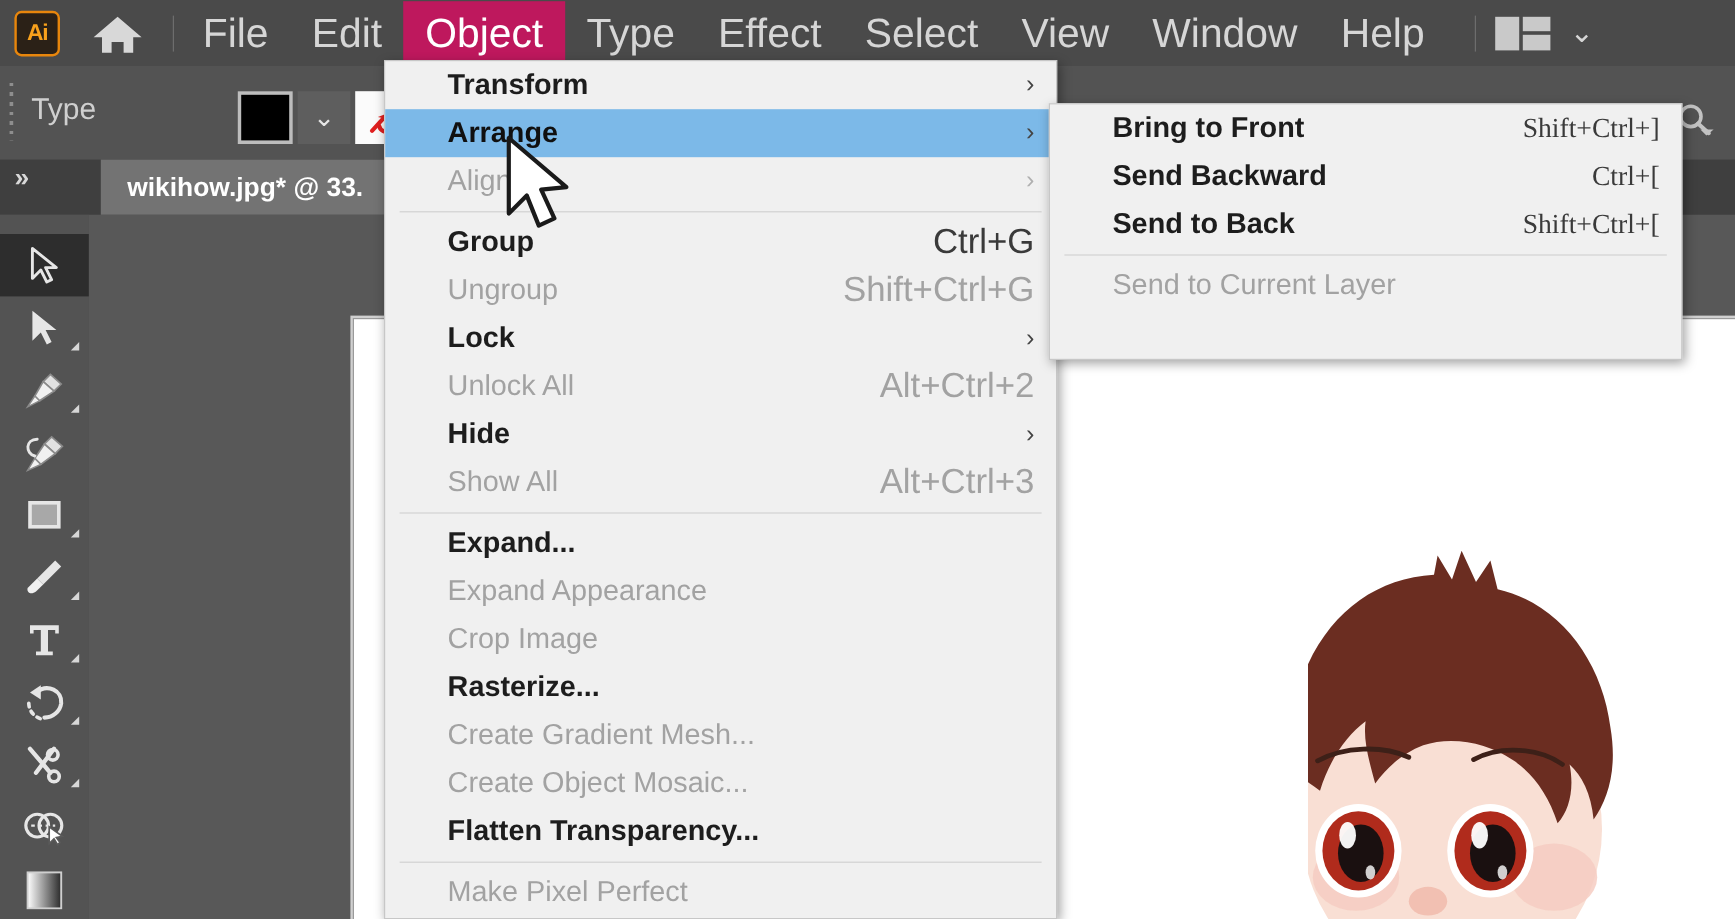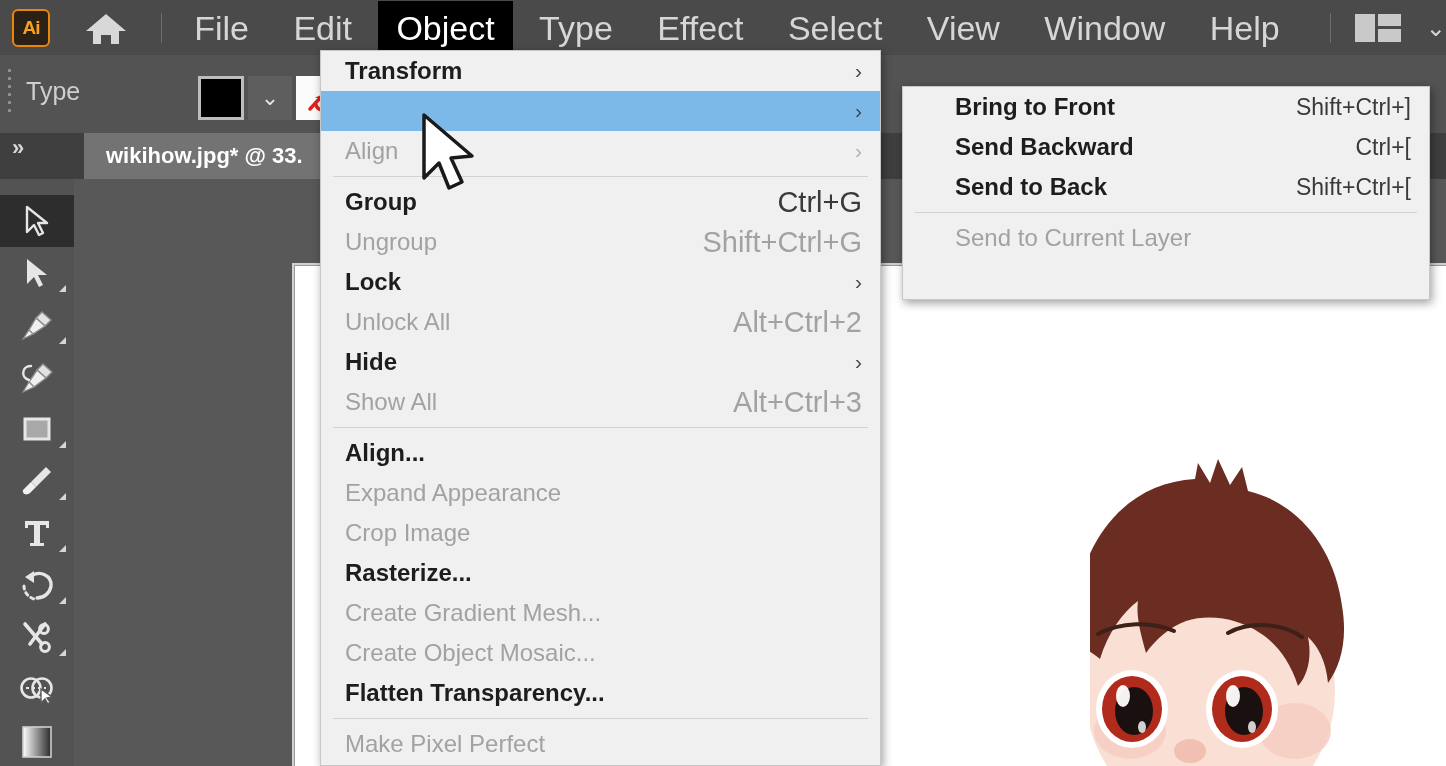--- a/index.html
+++ b/index.html
@@ -8,41 +8,41 @@
     overflow: hidden;
     font-family: "Liberation Sans", sans-serif;
     background: #535353;
   }
   #app { position: relative; width: 1446px; height: 766px; }
 
   
   .menubar {
     position: absolute; left: 0; top: 0; width: 1446px; height: 55px;
     background: #4a4a4a;
-    display: flex; align-items: center; justify-content: space-between;
+    display: flex; align-items: center;
   }
   .ai-logo {
     width: 38px; height: 38px; margin-left: 12px;
     border: 2px solid #e8860c; border-radius: 6px;
     background: #2b2117;
     display: flex; align-items: center; justify-content: center;
     font-size: 19px; font-weight: bold; color: #f8a11c;
     letter-spacing: -1px;
     font-family: "Liberation Sans", sans-serif;
   }
   .home-icon { margin-left: 26px; width: 44px; height: 40px; position: relative; }
   .home-icon svg { display:block; }
   .mb-sep {
     width: 1px; height: 30px; background: #6d6d6d; margin-left: 24px; margin-right: 6px;
   }
   .menu-item {
     font-size: 34px; color: #d6d6d6; padding: 12px 18px;
     line-height: 30px; white-space: nowrap;
   }
-  .menu-item.active { background: #000000; color: #ffffff; }
+  .menu-item.active { background: #be185d; color: #ffffff; }
   .layout-swatch {
     display: flex; gap: 3px; width: 46px; height: 28px; margin-left: 10px;
   }
   .layout-swatch .ls-l { flex: 0 0 20px; background: #c9c9c9; }
   .layout-swatch .ls-r { flex: 1; display: flex; flex-direction: column; gap: 3px; }
   .layout-swatch .ls-r div { flex: 1; background: #c9c9c9; }
   .chev-dn { margin-left: 16px; color: #d6d6d6; font-size: 24px; line-height: 1; }
 
   
   .controlbar {
@@ -134,37 +134,37 @@
   .menu-panel {
     position: absolute; background: #f0f0f0;
     border: 1px solid #c7c7c7;
     box-shadow: 2px 3px 9px rgba(0,0,0,0.38);
     font-size: 24px; color: #1d1d1d;
   }
   #object-menu { left: 320px; top: 50px; width: 561px; height: 716px; }
   .mrow {
     position: relative; height: 40px;
     display: flex; align-items: center;
-    padding-left: 24px; padding-right: 18px;
+    padding-left: 52px; padding-right: 18px;
     white-space: nowrap;
   }
   .mrow .lbl { flex: 1; }
   .mrow .accel { color: #3a3a3a; font-size: 29px; }
   .mrow .arrow { position: absolute; right: 18px; font-size: 21px; color: #444; }
   .mrow.bold .lbl { font-weight: bold; }
   .mrow.disabled .lbl, .mrow.disabled .accel { color: #a2a2a2; }
   .mrow.disabled .arrow { color: #b0b0b0; }
   .mrow.hl { background: #7cb9e8; }
   .mrow.hl .lbl { font-weight: bold; color: #101010; }
   .msep { height: 1px; background: #d2d2d2; margin: 5px 12px 5px 12px; }
 
   
-  #arrange-menu { left: 902px; top: 86px; width: 528px; height: 214px; }
+  #arrange-menu { left: 874px; top: 86px; width: 528px; height: 214px; }
   #arrange-menu .mrow { height: 40px; padding-left: 52px; }
-  #arrange-menu .mrow .accel { font-size: 23px; }
+  #arrange-menu .mrow .accel { font-size: 23px; font-family: Liberation Serif, serif; }
 
   
   .cursor { position: absolute; left: 418px; top: 112px; width: 66px; height: 88px; pointer-events: none; }
 </style>
 </head>
 <body>
 
 <div id="app">
 
   <div class="menubar">
@@ -365,20 +365,21 @@
       </svg>
     </div>
   </div>
 
   <div class="menu-panel" id="object-menu">
     <div class="mrow bold">
       <span class="lbl">Transform</span>
       <span class="arrow">›</span>
     </div>
     <div class="mrow hl">
+      <span class="lbl">Arrange</span>
       <span class="arrow">›</span>
     </div>
     <div class="mrow disabled">
       <span class="lbl">Align</span>
       <span class="arrow">›</span>
     </div>
     <div class="msep"></div>
     <div class="mrow bold">
       <span class="lbl">Group</span>
       <span class="accel">Ctrl+G</span>
@@ -398,21 +399,21 @@
     <div class="mrow bold">
       <span class="lbl">Hide</span>
       <span class="arrow">›</span>
     </div>
     <div class="mrow disabled">
       <span class="lbl">Show All</span>
       <span class="accel">Alt+Ctrl+3</span>
     </div>
     <div class="msep"></div>
     <div class="mrow bold">
-      <span class="lbl">Align...</span>
+      <span class="lbl">Expand...</span>
     </div>
     <div class="mrow disabled">
       <span class="lbl">Expand Appearance</span>
     </div>
     <div class="mrow disabled">
       <span class="lbl">Crop Image</span>
     </div>
     <div class="mrow bold">
       <span class="lbl">Rasterize...</span>
     </div>

